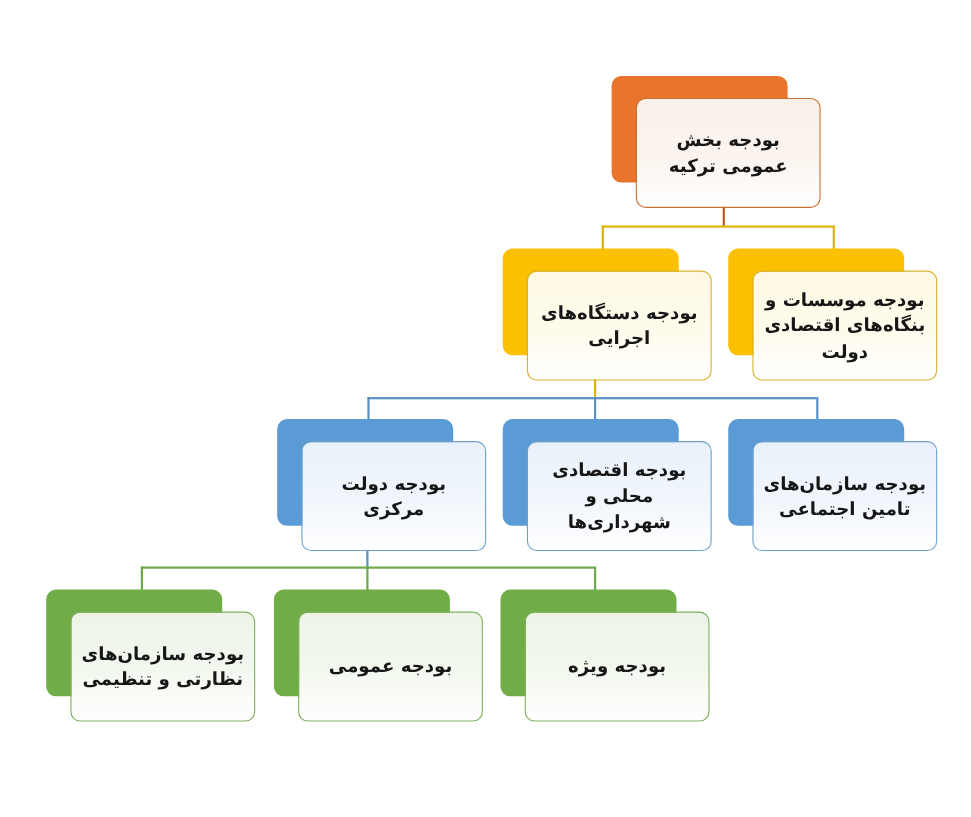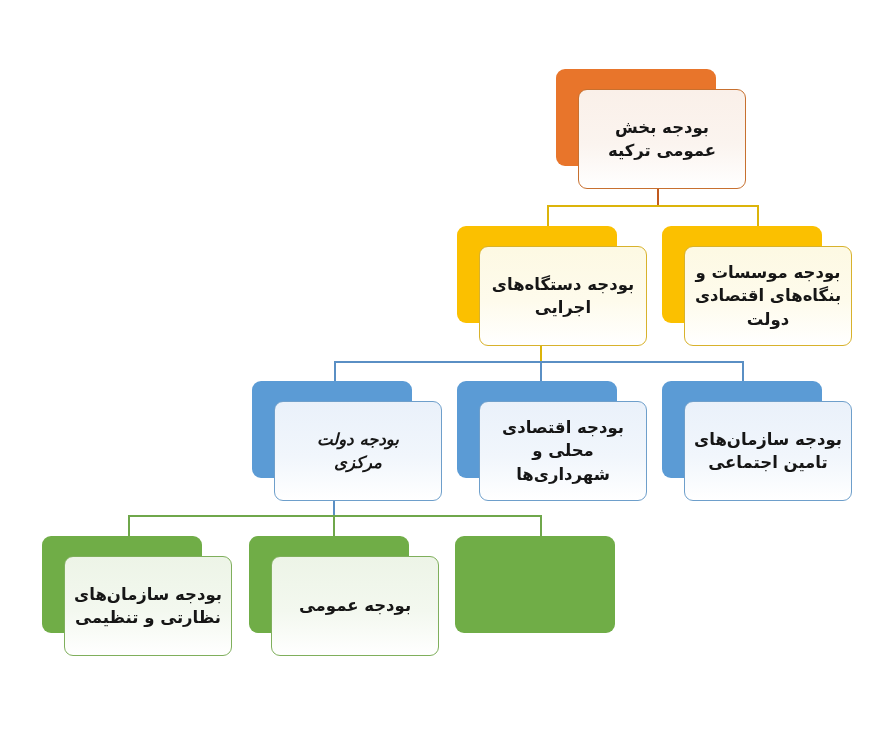--- a/index.html
+++ b/index.html
@@ -121,21 +121,21 @@
 
   <div class="node t-gold" style="left:662px; top:226px; width:224px; height:120px;">
     <div class="shadow" style="width:160px; height:97px;"></div>
     <div class="card" style="left:22px; top:20px; width:168px; height:100px;">
       <span class="label">بودجه موسسات و
 بنگاه‌های اقتصادی
 دولت</span>
     </div>
   </div>
 
-  <div class="node t-blue" style="left:252px; top:381px; width:190px; height:120px;font-style:italic;">
+  <div class="node t-blue" style="left:252px; top:381px; width:190px; height:120px;">
     <div class="shadow" style="width:160px; height:97px;"></div>
     <div class="card" style="left:22px; top:20px; width:168px; height:100px;">
       <span class="label">بودجه دولت
 مرکزی</span>
     </div>
   </div>
 
   <div class="node t-blue" style="left:457px; top:381px; width:190px; height:120px;">
     <div class="shadow" style="width:160px; height:97px;"></div>
     <div class="card" style="left:22px; top:20px; width:168px; height:100px;">
@@ -163,15 +163,18 @@
 
   <div class="node t-green" style="left:249px; top:536px; width:230px; height:120px;">
     <div class="shadow" style="width:160px; height:97px;"></div>
     <div class="card" style="left:22px; top:20px; width:168px; height:100px;">
       <span class="label">بودجه عمومی</span>
     </div>
   </div>
 
   <div class="node t-green" style="left:455px; top:536px; width:190px; height:120px;">
     <div class="shadow" style="width:160px; height:97px;"></div>
+    <div class="card" style="left:22px; top:20px; width:168px; height:100px;">
+      <span class="label">بودجه ویژه</span>
+    </div>
   </div>
 
 </div>
 
 </body></html>

